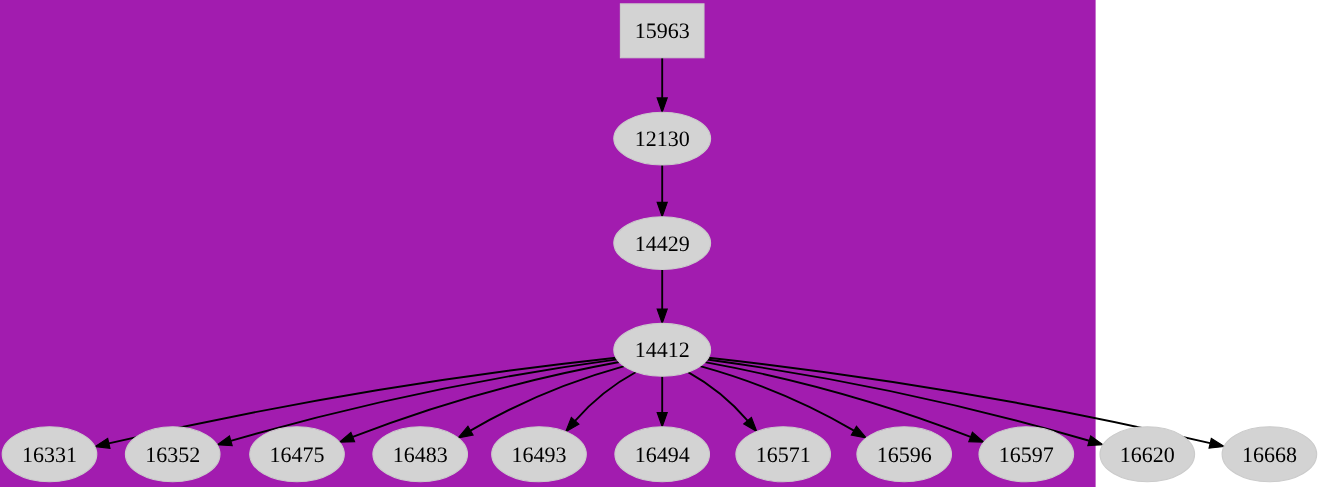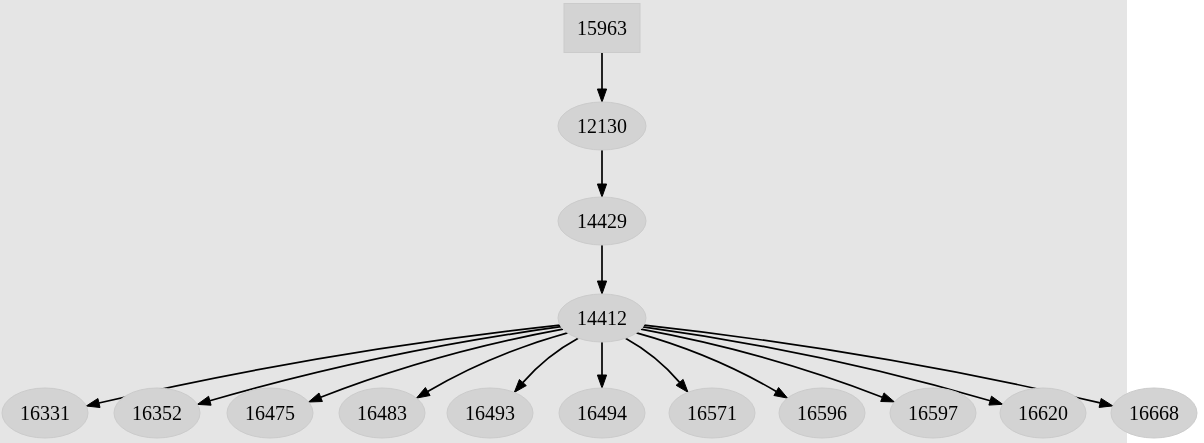--- a/index.html
+++ b/index.html
@@ -6,23 +6,23 @@
     margin: 0;
     padding: 0;
     background: #ffffff;
     width: 1204px;
     height: 443px;
     overflow: hidden;
     font-family: "Liberation Serif", "DejaVu Serif", serif;
   }
   .stage {
     position: relative;
-    width: 1127px;
+    width: 996px;
     height: 443px;
-    background: #e5e5e5;
+    background: #a21caf;
   }
   svg { display: block; }
   .node-label {
     font-family: "Liberation Serif", "DejaVu Serif", serif;
     user-select: none;
   }
 </style>
 </head>
 <body>
 

